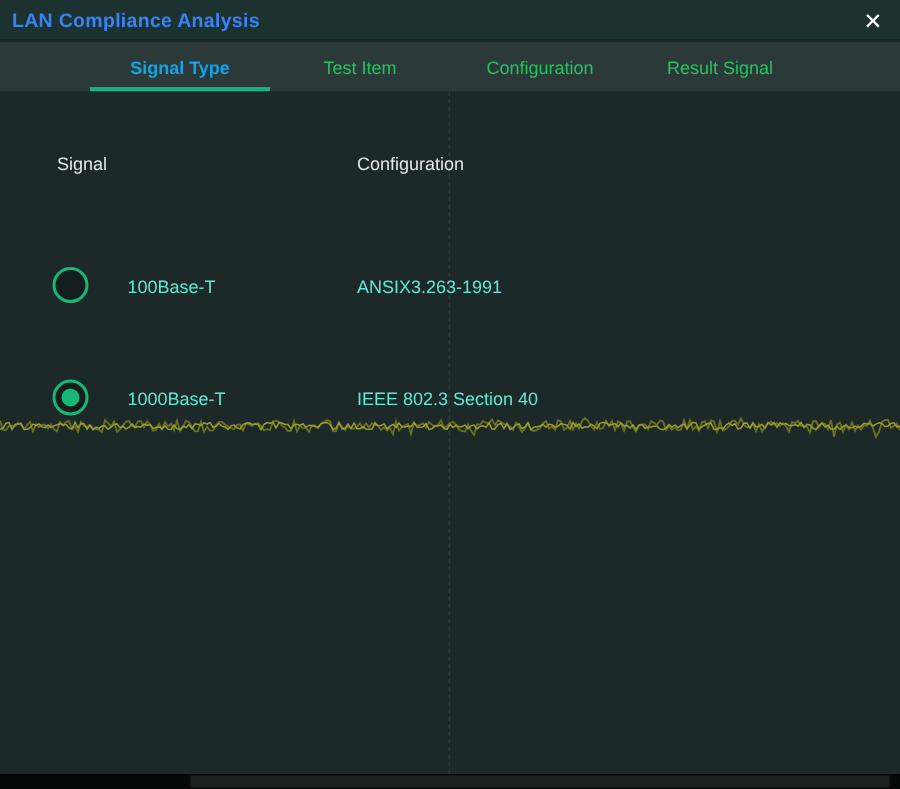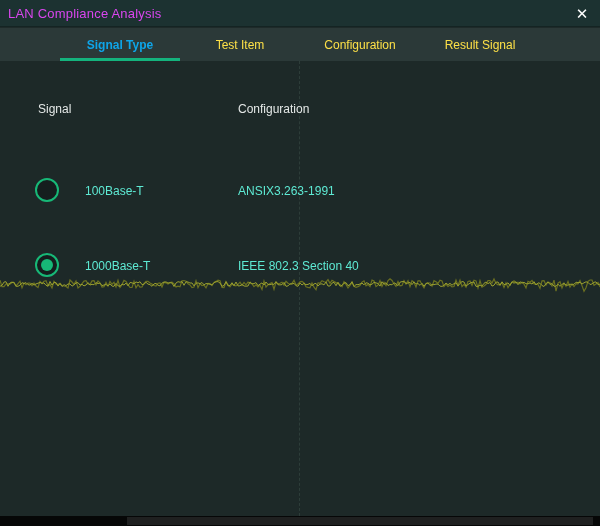--- a/index.html
+++ b/index.html
@@ -24,23 +24,23 @@
     top: 0; left: 0; right: 0;
     height: 27px;
     background: #1c3231;
     display: flex;
     align-items: center;
     padding-left: 8px;
     box-sizing: border-box;
     border-bottom: 1px solid #142423;
   }
   .titlebar .title {
-    color: #d946ef;
+    color: #3b82f6;
     font-size: 13px;
-    font-weight: normal;
+    font-weight: bold;
     letter-spacing: 0.2px;
   }
   .close-btn {
     position: absolute;
     right: 6px;
     top: 0;
     width: 24px;
     height: 27px;
     display: flex;
     align-items: center;
@@ -59,21 +59,21 @@
     padding-left: 60px;
     box-sizing: border-box;
   }
   .tab {
     position: relative;
     width: 120px;
     display: flex;
     align-items: center;
     justify-content: center;
     font-size: 12px;
-    color: #fde047;
+    color: #22c55e;
     cursor: pointer;
     white-space: nowrap;
   }
   .tab.active {
     color: #0ea5e9;
     font-weight: bold;
   }
   .tab.active::after {
     content: "";
     position: absolute;

